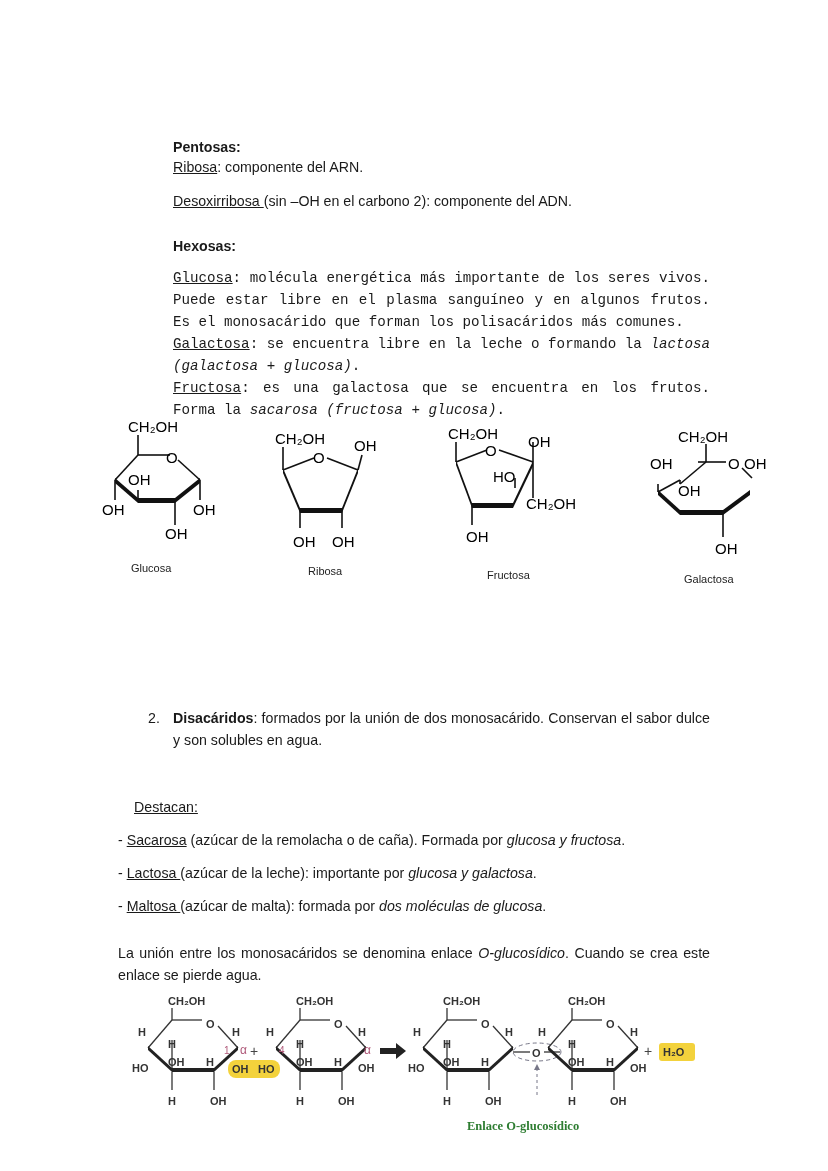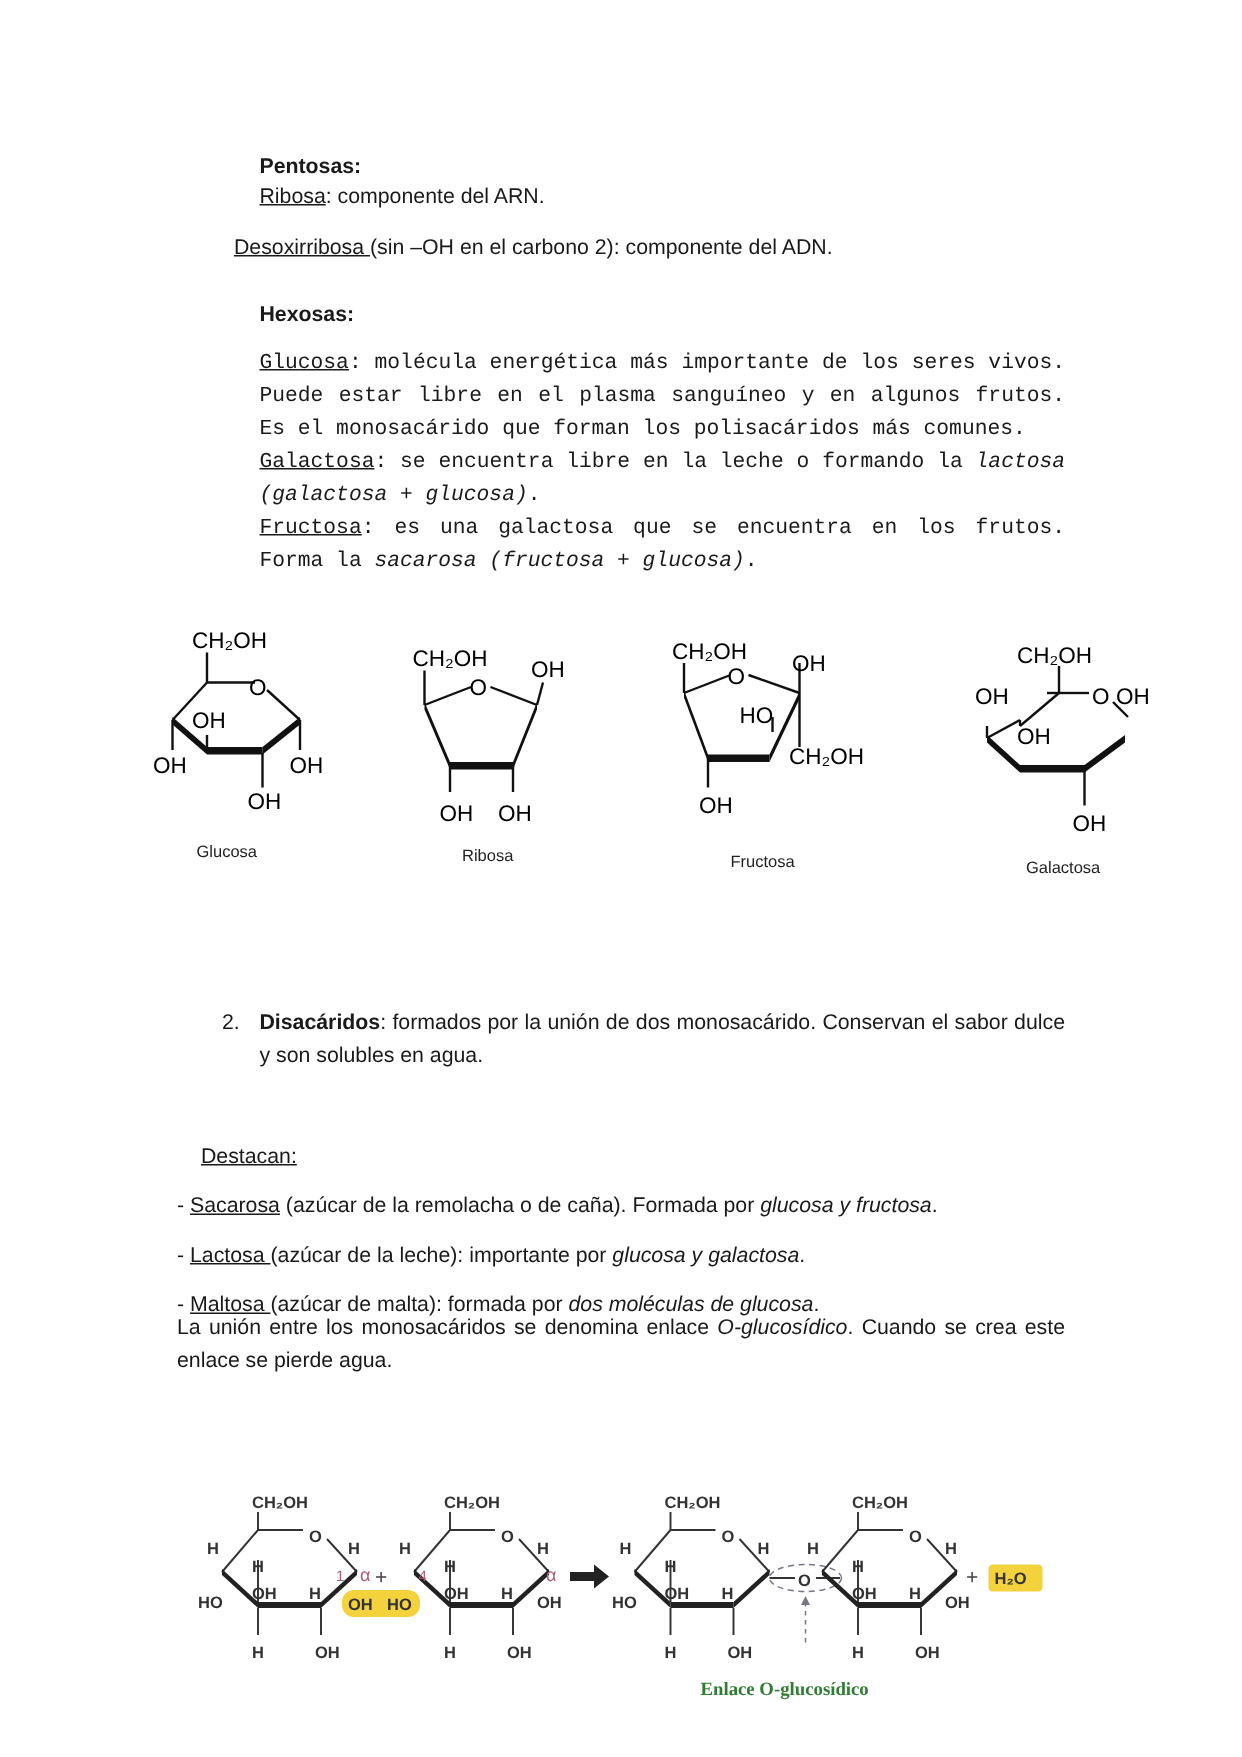--- a/index.html
+++ b/index.html
@@ -1,33 +1,33 @@
 <!DOCTYPE html>
 <html><head>
 <meta charset="utf-8">
 <style>
   html,body{margin:0;padding:0;background:#fff;}
   body{width:828px;height:1171px;position:relative;overflow:hidden;font-family:"Liberation Sans",sans-serif;color:#1a1a1a;}
-  .txt{position:absolute;font-size:14.2px;line-height:22px;}
+  .txt{position:absolute;font-size:14.2px;line-height:22px;margin-top:36px;}
   .b{font-weight:bold;}
   .u{text-decoration:underline;}
   .i{font-style:italic;text-align:right;}
   .just{text-align:justify;}
   .cap{position:absolute;font-size:11px;color:#222;}
   svg text{font-family:"Liberation Sans",sans-serif;}
   .mol{position:absolute;}
 </style>
 </head>
 <body>
 
 <div class="txt b" style="left:173px;top:100px;">Pentosas:</div>
 <div class="txt" style="left:173px;top:120px;">
   <span class="u">Ribosa</span><span>: componente del ARN.</span>
 </div>
-<div class="txt" style="left:156px;top:154px;">
+<div class="txt" style="left:173px;top:154px;">
   <span class="u">Desoxirribosa </span><span>(sin –OH en el carbono 2): componente del ADN.</span>
 </div>
 
 <div class="txt b" style="left:173px;top:199px;">Hexosas:</div>
 <div class="txt just" style="left:173px;top:231px;width:537px;font-family:Liberation Mono, monospace;">
   <span class="u">Glucosa</span><span>: molécula energética más importante de los seres vivos. Puede estar libre en el plasma sanguíneo y en algunos frutos. Es el monosacárido que forman los polisacáridos más comunes.</span><br>
   <span class="u">Galactosa</span><span>: se encuentra libre en la leche o formando la </span><span class="i">lactosa (galactosa + glucosa)</span><span>.</span><br>
   <span class="u">Fructosa</span><span>: es una galactosa que se encuentra en los frutos. Forma la </span><span class="i">sacarosa (fructosa + glucosa)</span><span>.</span>
 </div>
 
@@ -128,21 +128,21 @@
 <div class="txt" style="left:118px;top:793px;">
   <span>- </span><span class="u">Sacarosa</span><span> (azúcar de la remolacha o de caña). Formada por </span><span class="i">glucosa y fructosa</span><span>.</span>
 </div>
 <div class="txt" style="left:118px;top:826px;">
   <span>- </span><span class="u">Lactosa </span><span>(azúcar de la leche): importante por </span><span class="i">glucosa y galactosa</span><span>.</span>
 </div>
 <div class="txt" style="left:118px;top:859px;">
   <span>- </span><span class="u">Maltosa </span><span>(azúcar de malta): formada por </span><span class="i">dos moléculas de glucosa</span><span>.</span>
 </div>
 
-<div class="txt just" style="left:118px;top:874px;width:592px;">
+<div class="txt just" style="left:118px;top:906px;width:592px;">
   <span>La unión entre los monosacáridos se denomina enlace </span><span class="i">O-glucosídico</span><span>. Cuando se crea este enlace se pierde agua.</span>
 </div>
 
 <svg class="mol" style="left:130px;top:990px;" width="580" height="150">
   <defs>
     <g id="ring">
       <line x1="42" y1="18" x2="42" y2="30" stroke="#333" stroke-width="1.3"></line>
       <line x1="42" y1="30" x2="72" y2="30" stroke="#333" stroke-width="1.3"></line>
       <line x1="88" y1="36" x2="108" y2="58" stroke="#333" stroke-width="1.3"></line>
       <line x1="42" y1="30" x2="18" y2="58" stroke="#333" stroke-width="1.3"></line>

